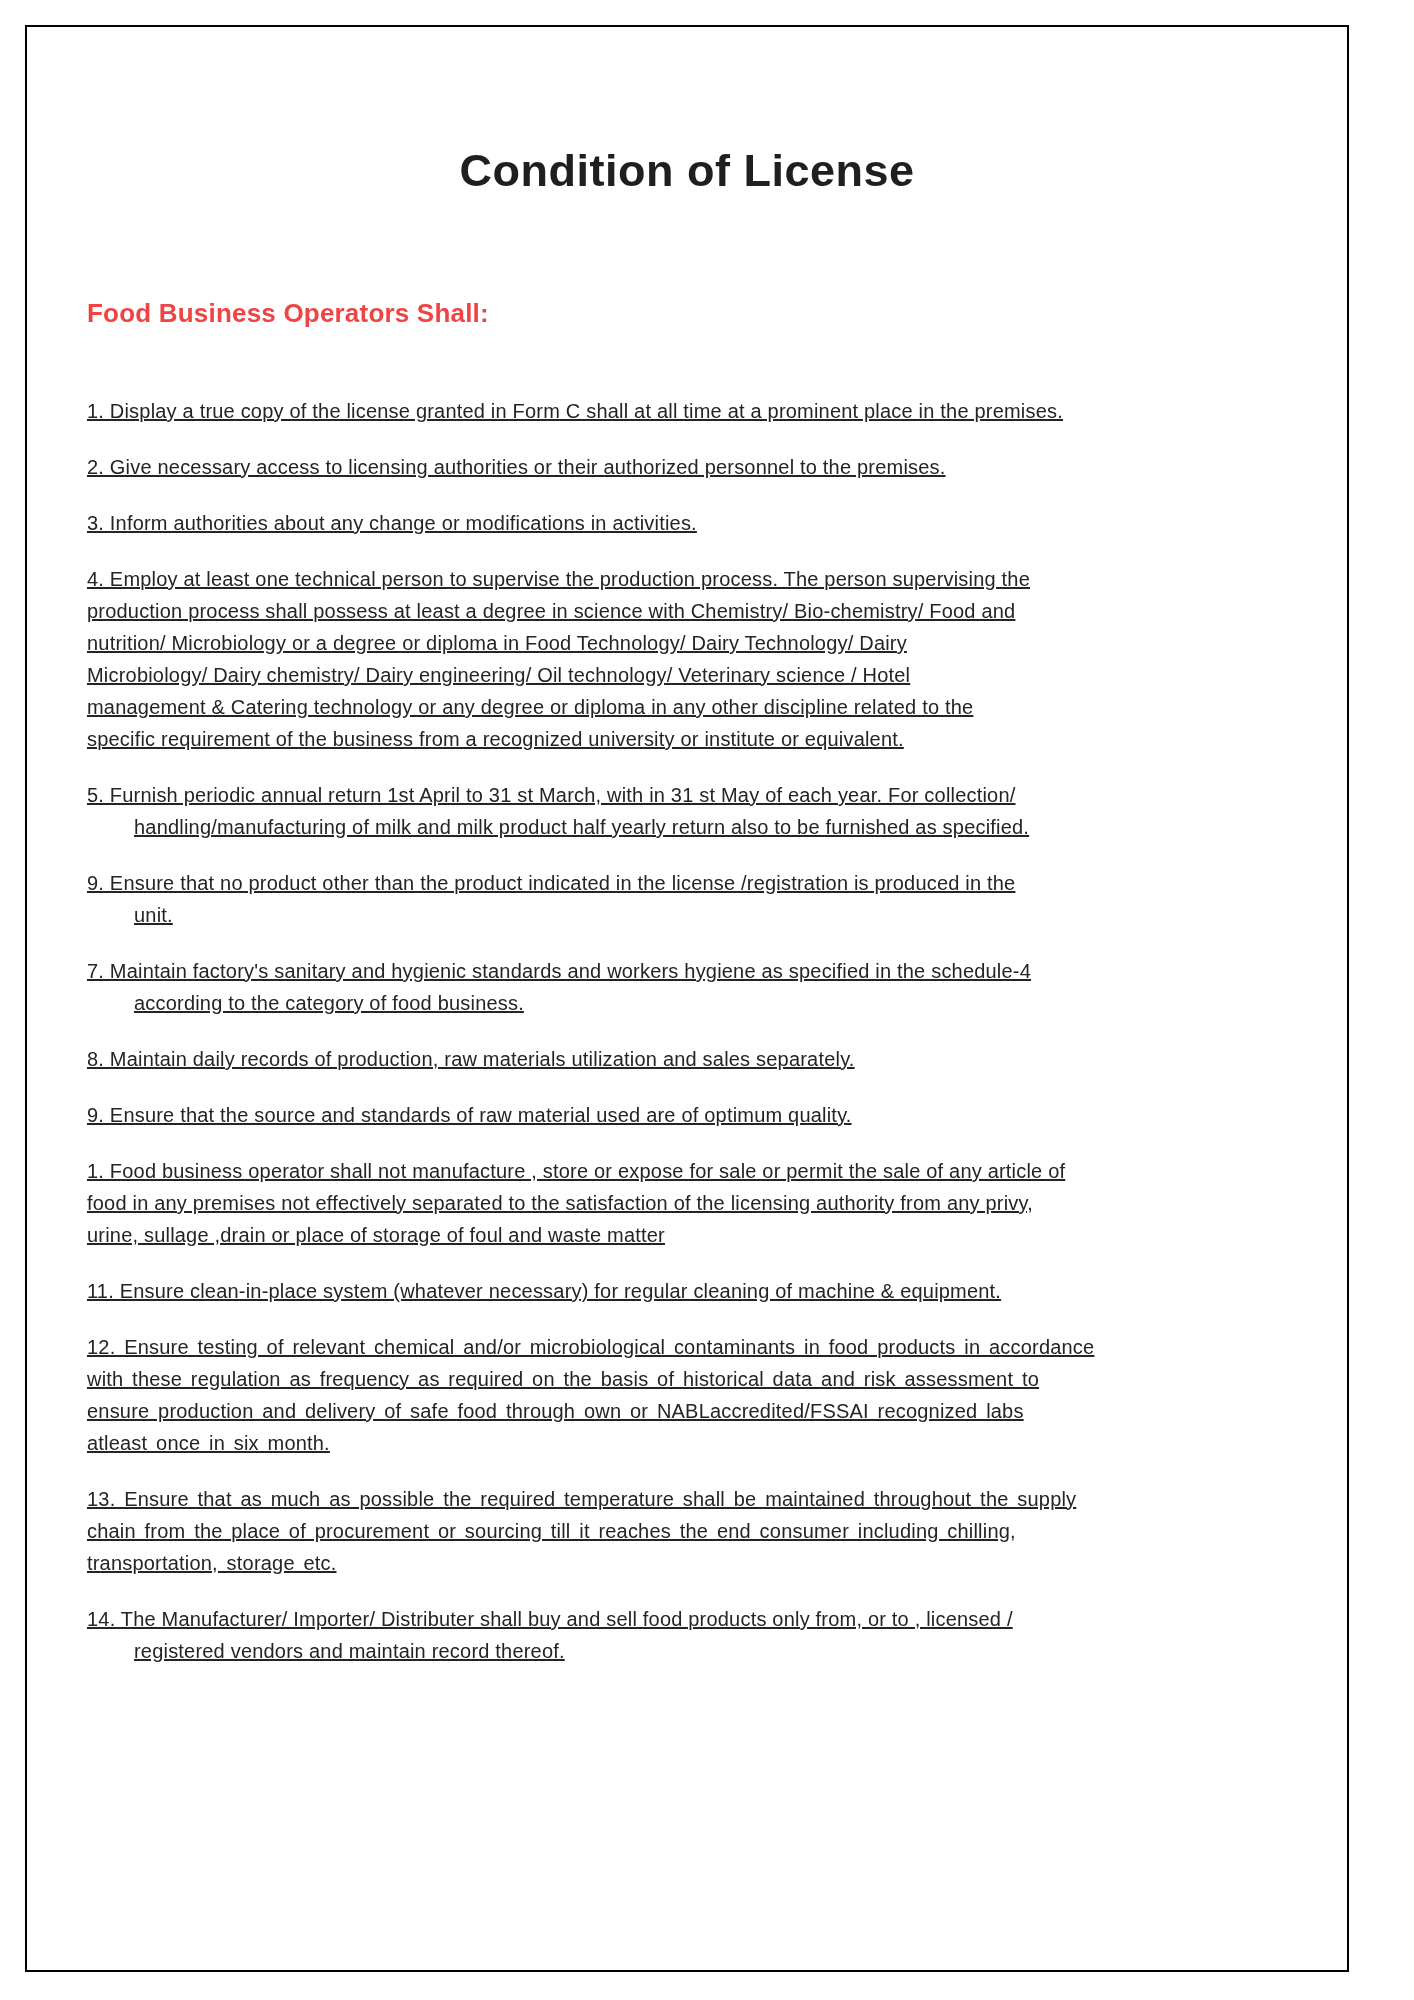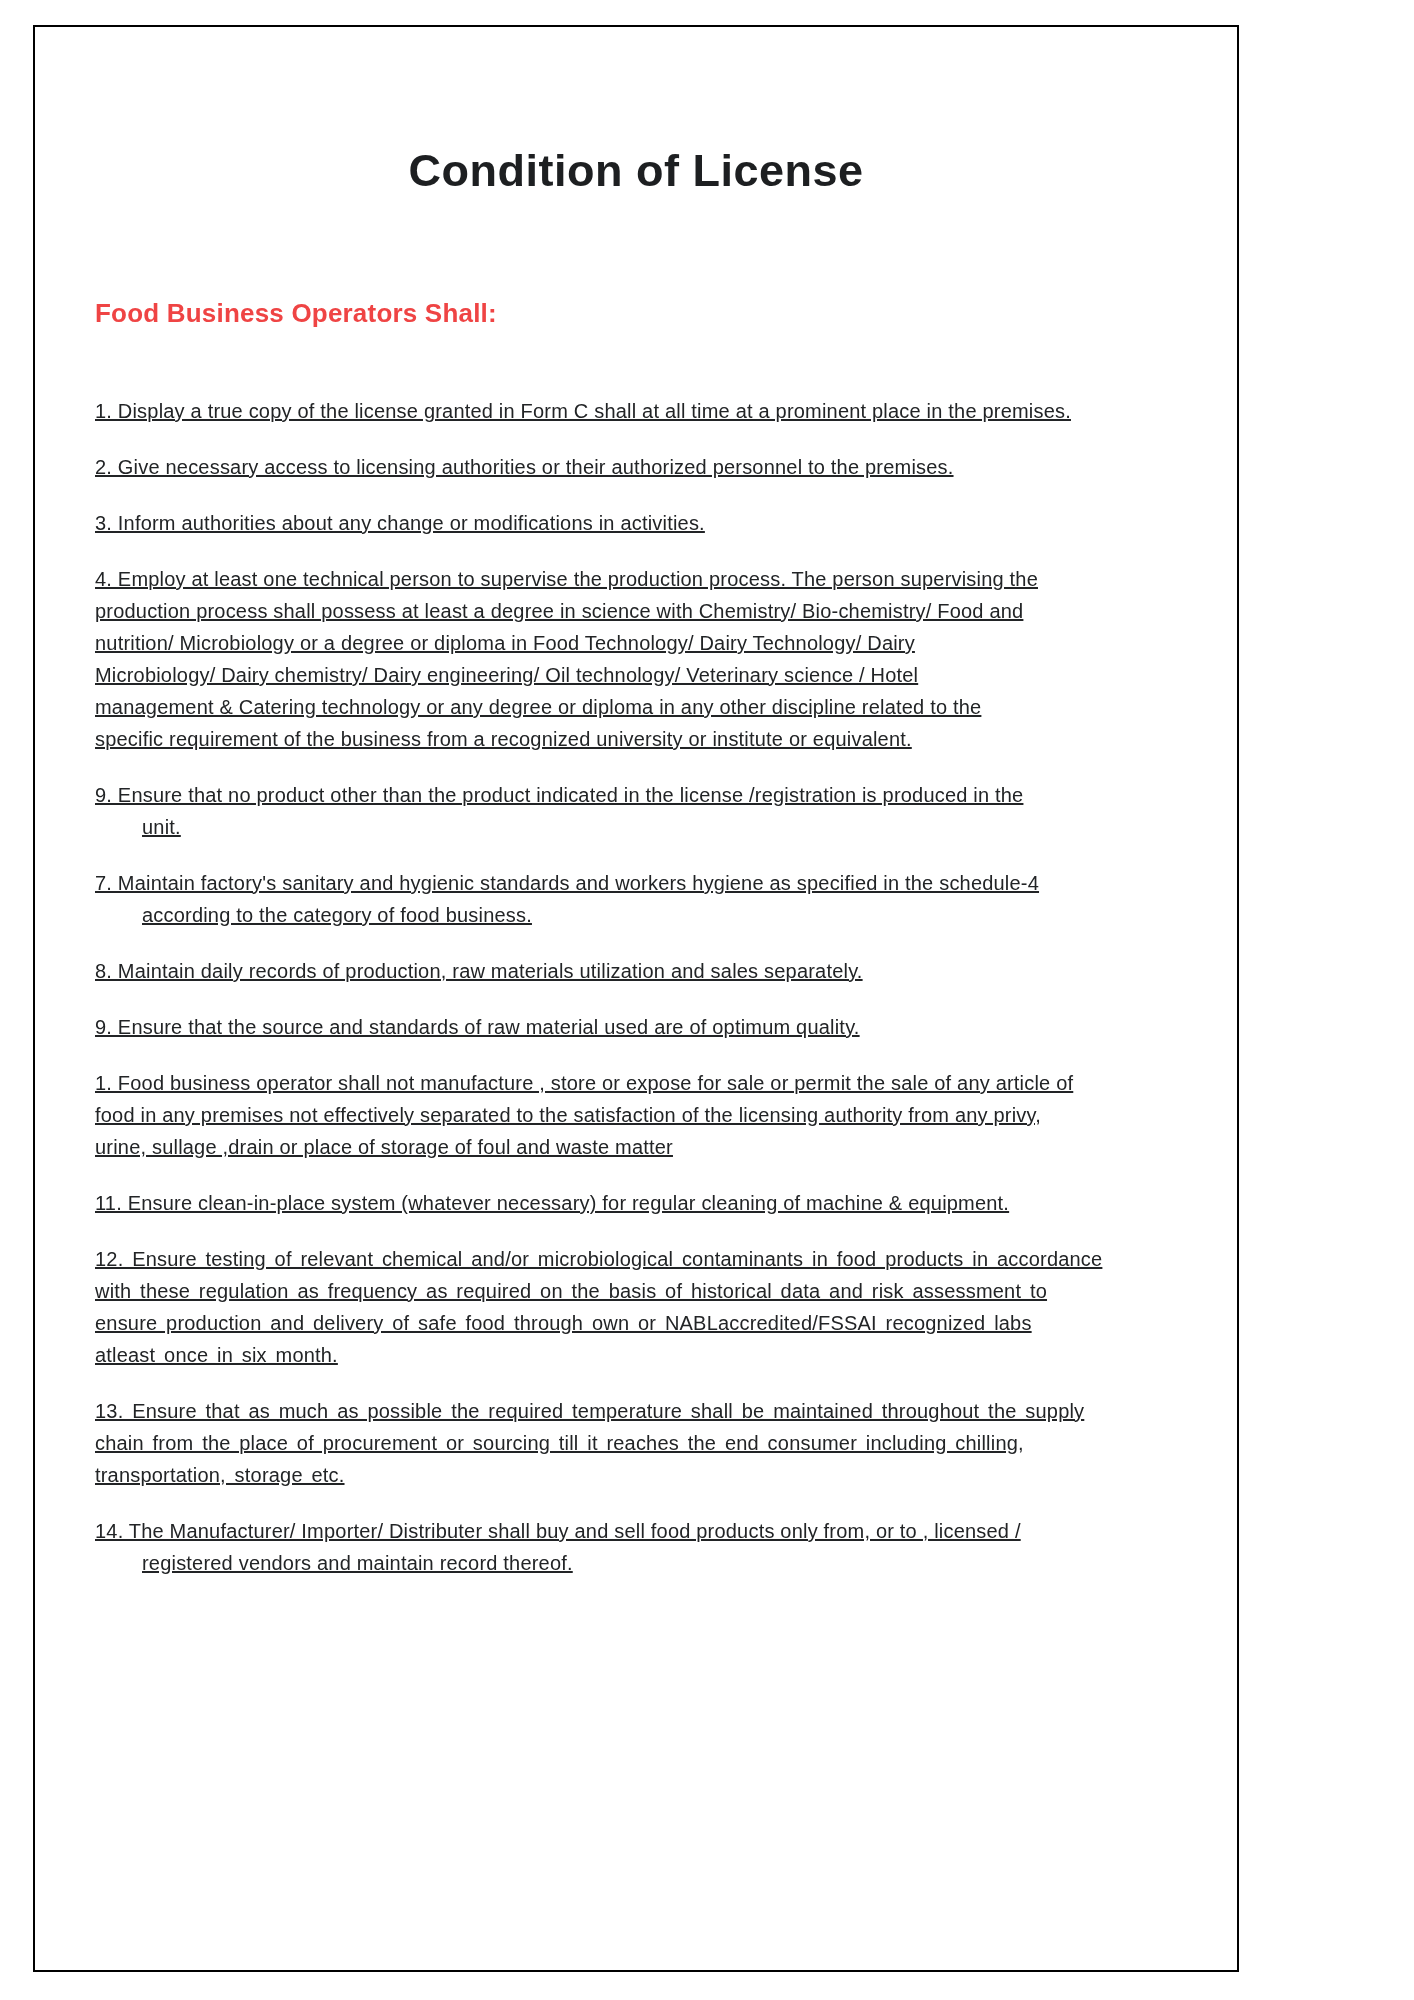--- a/index.html
+++ b/index.html
@@ -11,28 +11,27 @@
     position: relative;
     width: 1414px;
     height: 2000px;
     font-family: "Liberation Sans", sans-serif;
     color: #222426;
   }
   .sheet {
     position: absolute;
     left: 25px;
     top: 25px;
-    width: 1206px;
+    width: 1324px;
     height: 1947px;
     box-sizing: border-box;
     border: 2px solid #000000;
     padding: 0 60px;
     background: #ffffff;
     overflow: hidden;
-    margin-left: 8px;
   }
   .title {
     margin: 116px 0 96px 0;
     font-size: 45px;
     line-height: 56px;
     font-weight: bold;
     text-align: center;
     letter-spacing: 0.5px;
     color: #1d1f21;
   }
@@ -85,20 +84,22 @@
 
   <p class="para">3. Inform authorities about any change or modifications in activities.</p>
 
   <p class="para">4. Employ at least one technical person to supervise the production process. The person supervising the
 production process shall possess at least a degree in science with Chemistry/ Bio-chemistry/ Food and
 nutrition/ Microbiology or a degree or diploma in Food Technology/ Dairy Technology/ Dairy
 Microbiology/ Dairy chemistry/ Dairy engineering/ Oil technology/ Veterinary science / Hotel
 management &amp; Catering technology or any degree or diploma in any other discipline related to the
 specific requirement of the business from a recognized university or institute or equivalent.</p>
 
+  <p class="para hang">5. Furnish periodic annual return 1st April to 31 st March, with in 31 st May of each year. For collection/
+handling/manufacturing of milk and milk product half yearly return also to be furnished as specified.</p>
 
   <p class="para hang">9. Ensure that no product other than the product indicated in the license /registration is produced in the
 unit.</p>
 
   <p class="para hang">7. Maintain factory's sanitary and hygienic standards and workers hygiene as specified in the schedule-4
 according to the category of food business.</p>
 
   <p class="para">8. Maintain daily records of production, raw materials utilization and sales separately.</p>
 
   <p class="para">9. Ensure that the source and standards of raw material used are of optimum quality.</p>

